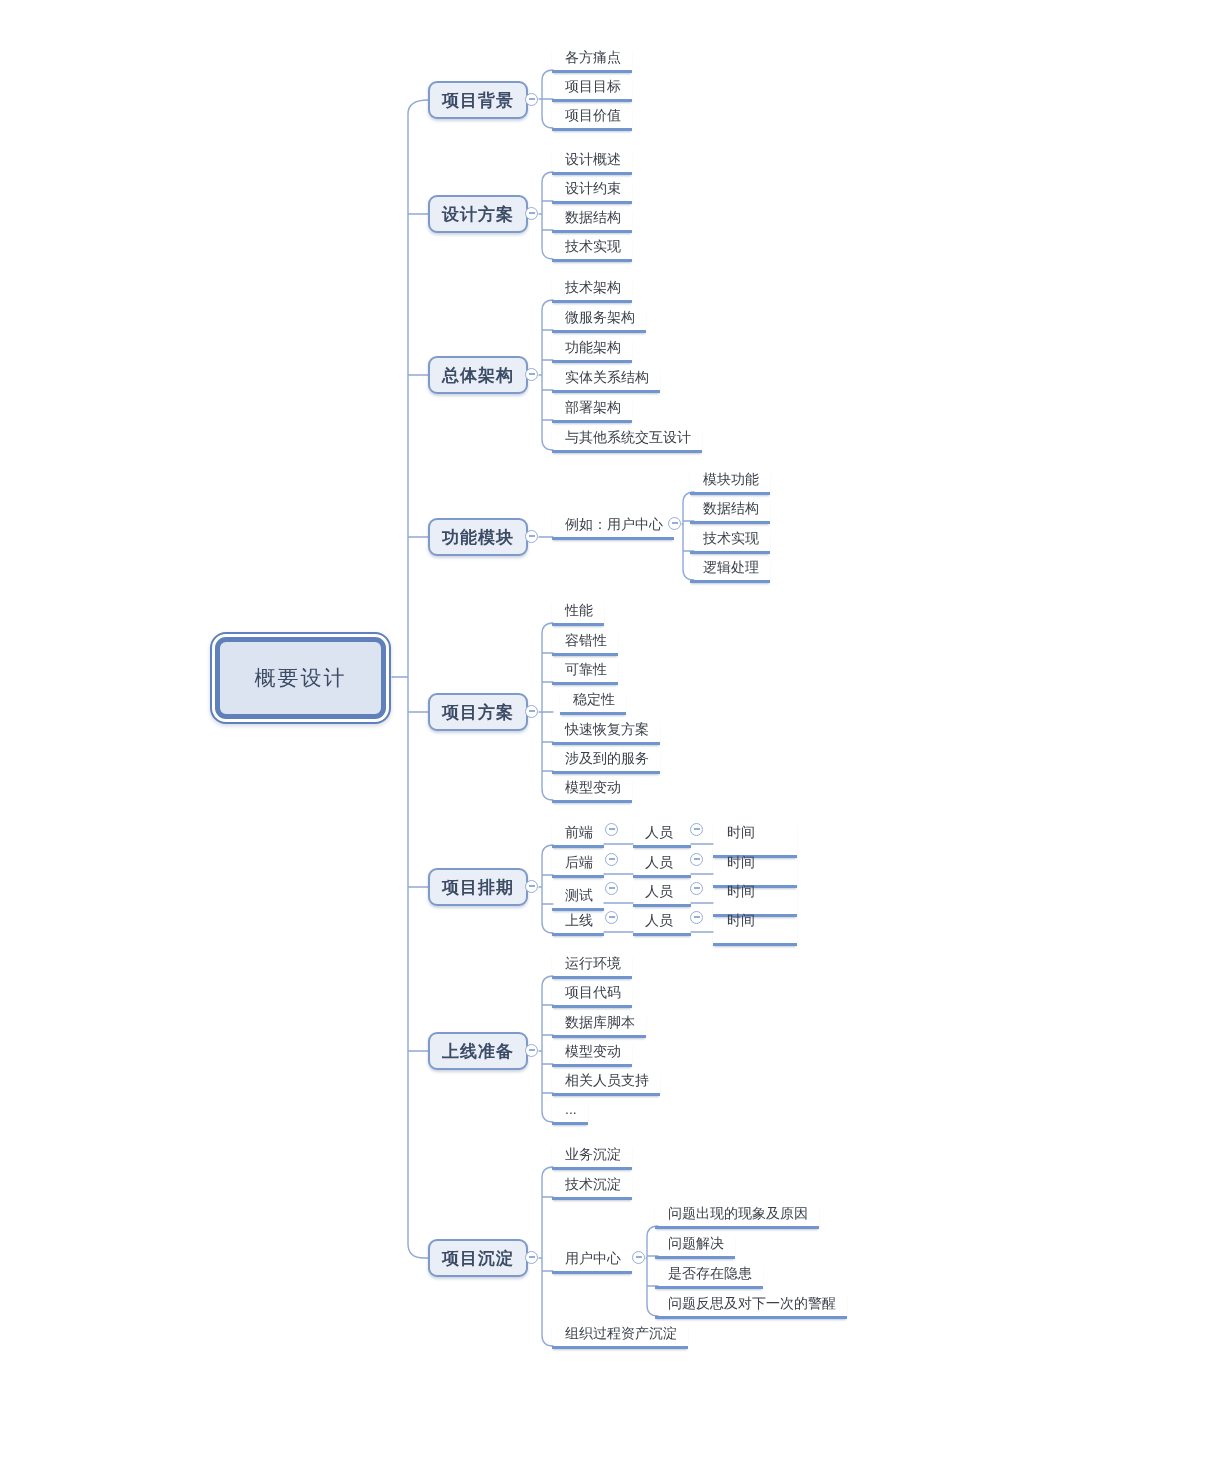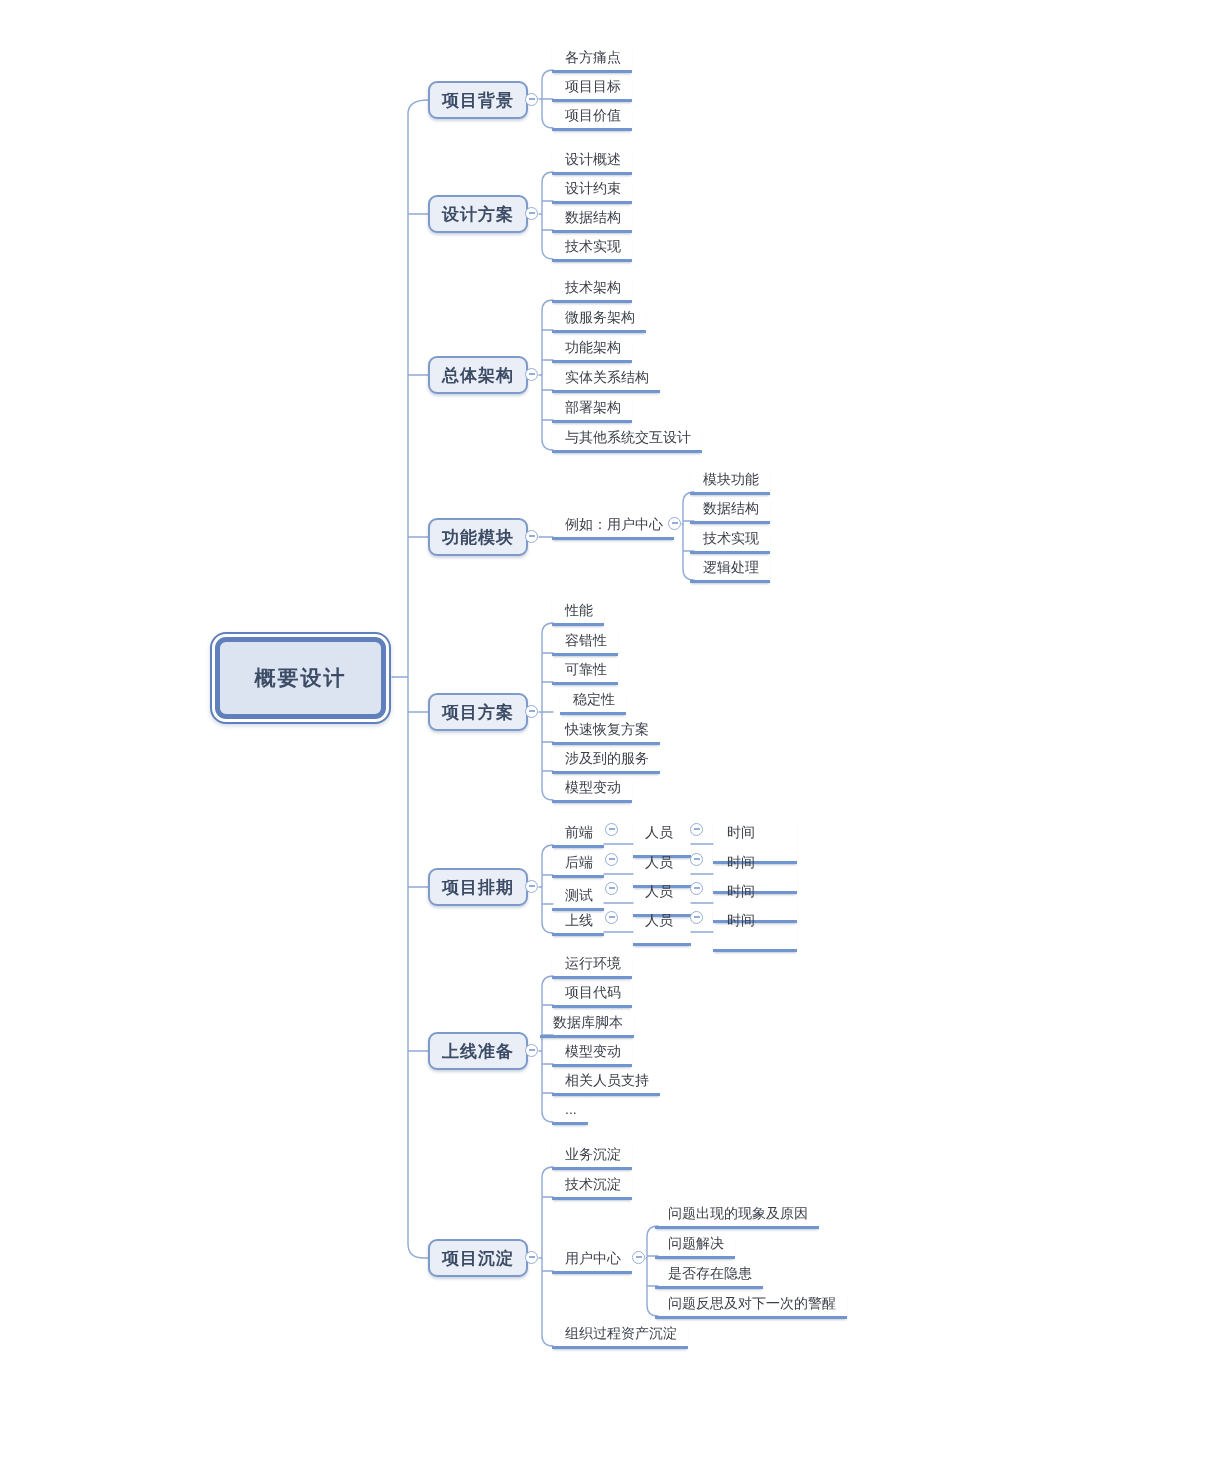--- a/index.html
+++ b/index.html
@@ -12,41 +12,41 @@
   
   .root-outer {
     position:absolute; left:210px; top:632px; width:181px; height:92px;
     box-sizing:border-box; border:2.5px solid #5f80ba; border-radius:16px; padding:3px;
     background:#ffffff; box-shadow:0 2px 4px rgba(110,130,170,.30);
   }
   .root-inner {
     width:100%; height:100%; box-sizing:border-box;
     border:5px solid #5f80ba; border-radius:11px; background:#dde4f1;
     display:flex; align-items:center; justify-content:center;
-    font-size:21px; font-weight:bold; color:#3d4c66; letter-spacing:2px;
+    font-size:21px; font-weight:normal; color:#3d4c66; letter-spacing:2px;
   }
 
   
   .branch {
     position:absolute; left:428px; width:100px; height:38px; box-sizing:border-box;
     background:#e9eef7; border:2px solid #7e9aca; border-radius:9px;
     display:flex; align-items:center; justify-content:center;
     font-size:17px; font-weight:bold; color:#3d4c66; letter-spacing:1px;
     box-shadow:0 2px 3px rgba(110,130,170,.35);
   }
 
   
   .leaf {
     position:absolute; height:19px; line-height:19px;
     padding:0 11px 3px 13px; border-bottom:3.5px solid #7195ce;
     font-size:14px; font-weight:normal; color:#3a3f49; white-space:nowrap;
     box-shadow:0 2px 2px -1px rgba(120,130,155,.45);
   }
-  .leaf.s2 { padding:0 18px 13px 12px; }
-  .leaf.s3 { padding:0 42px 19px 14px; }
+  .leaf.s2 { padding:0 18px 3px 12px; }
+  .leaf.s3 { padding:0 42px 13px 14px; }
 
   
   .collapse {
     position:absolute; width:13px; height:13px; box-sizing:border-box;
     border:1.4px solid #96add7; border-radius:50%; background:#ffffff;
   }
   .collapse::after {
     content:""; position:absolute; left:2.5px; right:2.5px; top:4.4px; height:1.5px;
     background:#96add7;
   }
@@ -119,21 +119,21 @@
   <div class="leaf s3" style="left:713px;top:853px">时间</div>
   <div class="leaf" style="left:552px;top:886px">测试</div>
   <div class="leaf s2" style="left:633px;top:882px">人员</div>
   <div class="leaf s3" style="left:713px;top:882px">时间</div>
   <div class="leaf" style="left:552px;top:911px">上线</div>
   <div class="leaf s2" style="left:633px;top:911px">人员</div>
   <div class="leaf s3" style="left:713px;top:911px">时间</div>
 
   <div class="leaf" style="left:552px;top:954px">运行环境</div>
   <div class="leaf" style="left:552px;top:983px">项目代码</div>
-  <div class="leaf" style="left:540px;top:1013px">数据库脚本</div>
+  <div class="leaf" style="left:552px;top:1013px">数据库脚本</div>
   <div class="leaf" style="left:552px;top:1042px">模型变动</div>
   <div class="leaf" style="left:552px;top:1071px">相关人员支持</div>
   <div class="leaf" style="left:552px;top:1100px">...</div>
 
   <div class="leaf" style="left:552px;top:1145px">业务沉淀</div>
   <div class="leaf" style="left:552px;top:1175px">技术沉淀</div>
   <div class="leaf" style="left:552px;top:1249px">用户中心</div>
   <div class="leaf" style="left:655px;top:1204px">问题出现的现象及原因</div>
   <div class="leaf" style="left:655px;top:1234px">问题解决</div>
   <div class="leaf" style="left:655px;top:1264px">是否存在隐患</div>

